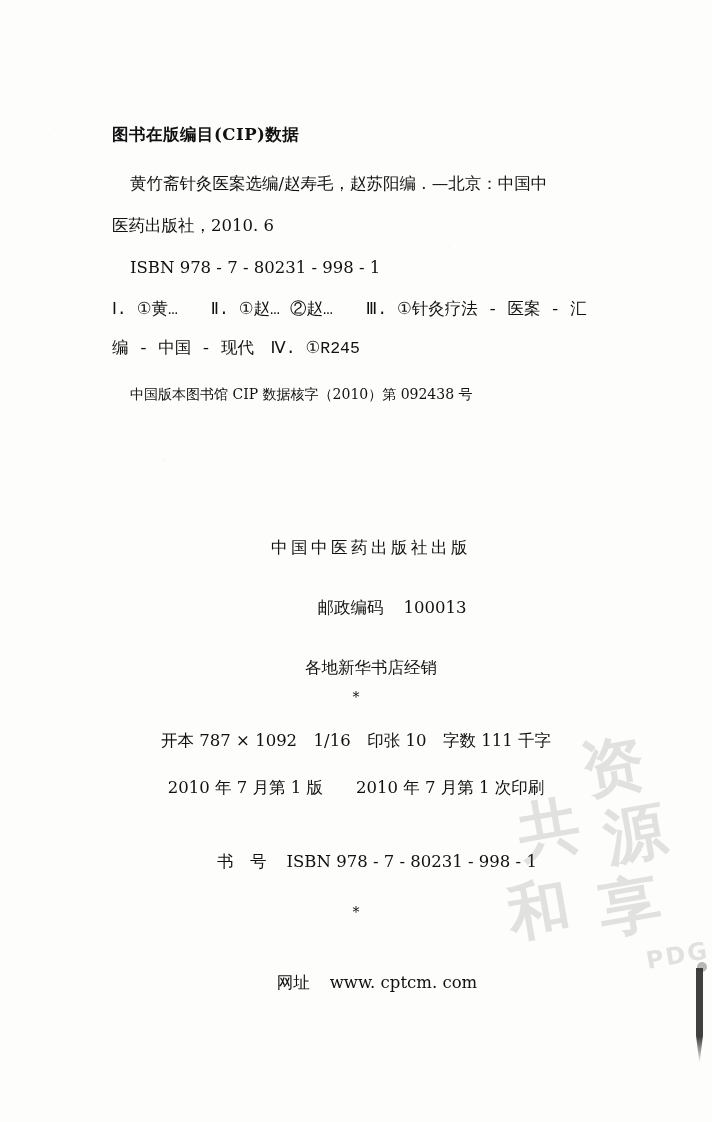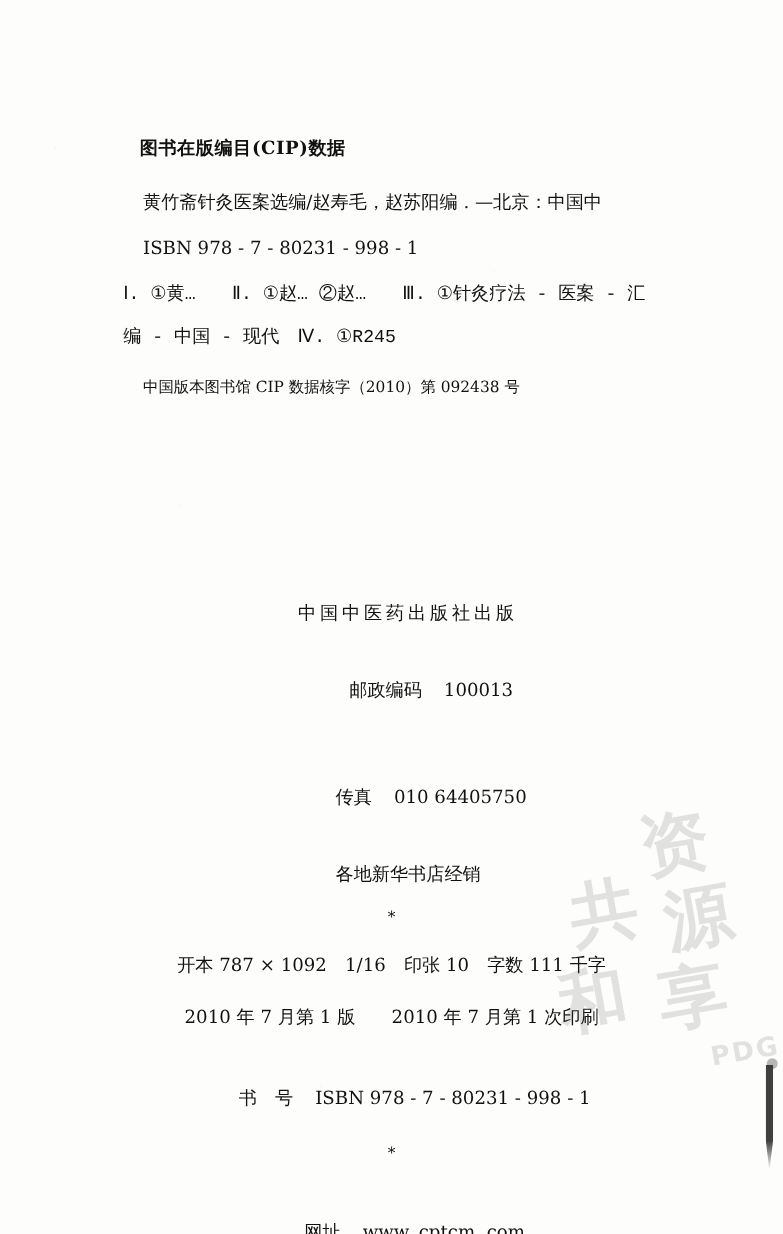--- a/index.html
+++ b/index.html
@@ -41,21 +41,20 @@
     position: absolute;
     left: 112px;
     top: 124px;
     width: 500px;
   }
   .cip-title {
     font-weight: bold;
     font-size: 16.5px;
     letter-spacing: 0.5px;
     margin-bottom: 22px;
-    margin-left: 15px;
   }
   .cip-para {
     font-size: 16.5px;
     line-height: 31px;
     margin: 0 0 11px 0;
     text-indent: 0;
   }
   .cip-para.indent {
     text-indent: 18px;
   }
@@ -89,21 +88,21 @@
   .col-line.sparse {
     letter-spacing: 3.5px;
   }
   .col-star {
     font-size: 14px;
     line-height: 20px;
     letter-spacing: 0;
   }
   .gap-m { display: inline-block; width: 20px; }
 
-  .blockA > div { margin: 16px; padding-left: 30px; }
+  .blockA > div { margin: 6px; padding-left: 30px; }
 
   
   .watermark {
     position: absolute;
     right: 20px;
     bottom: 120px;
     width: 210px;
     height: 260px;
     pointer-events: none;
     opacity: 0.17;
@@ -157,38 +156,36 @@
 </style>
 </head>
 <body>
 
 <div class="page">
 
   <div class="cip-block">
     <div class="cip-title">图书在版编目(CIP)数据</div>
 
     <div class="cip-para indent">黄竹斋针灸医案选编/赵寿毛，赵苏阳编 . —北京：中国中</div>
+    <div class="cip-para">医药出版社，2010. 6</div>
 
     <div class="cip-para indent">ISBN 978 - 7 - 80231 - 998 - 1</div>
 
     <div class="cip-classes">Ⅰ. ①黄…　　Ⅱ. ①赵… ②赵…　　Ⅲ. ①针灸疗法 - 医案 - 汇</div>
     <div class="cip-classes">编 - 中国 - 现代　Ⅳ. ①R245</div>
 
     <div class="cip-core">中国版本图书馆 CIP 数据核字（2010）第 092438 号</div>
   </div>
 
   <div class="colophon">
 
     <div class="blockA">
       <div class="col-line sparse">中国中医药出版社出版</div>
       <div class="col-line">
         <span>邮政编码</span><span class="gap-m"></span><span>100013</span>
-      </div>
-      <div class="col-line">
-        <span>传真</span><span class="gap-m"></span><span>010 64405750</span>
       </div>
       <div class="col-line">各地新华书店经销</div>
     </div>
 
     <div class="col-star">*</div>
 
     <div class="blockB">
       <div class="col-line">开本 787 × 1092　1/16　印张 10　字数 111 千字</div>
       <div class="col-line">2010 年 7 月第 1 版　　2010 年 7 月第 1 次印刷</div>
       <div class="col-line">

